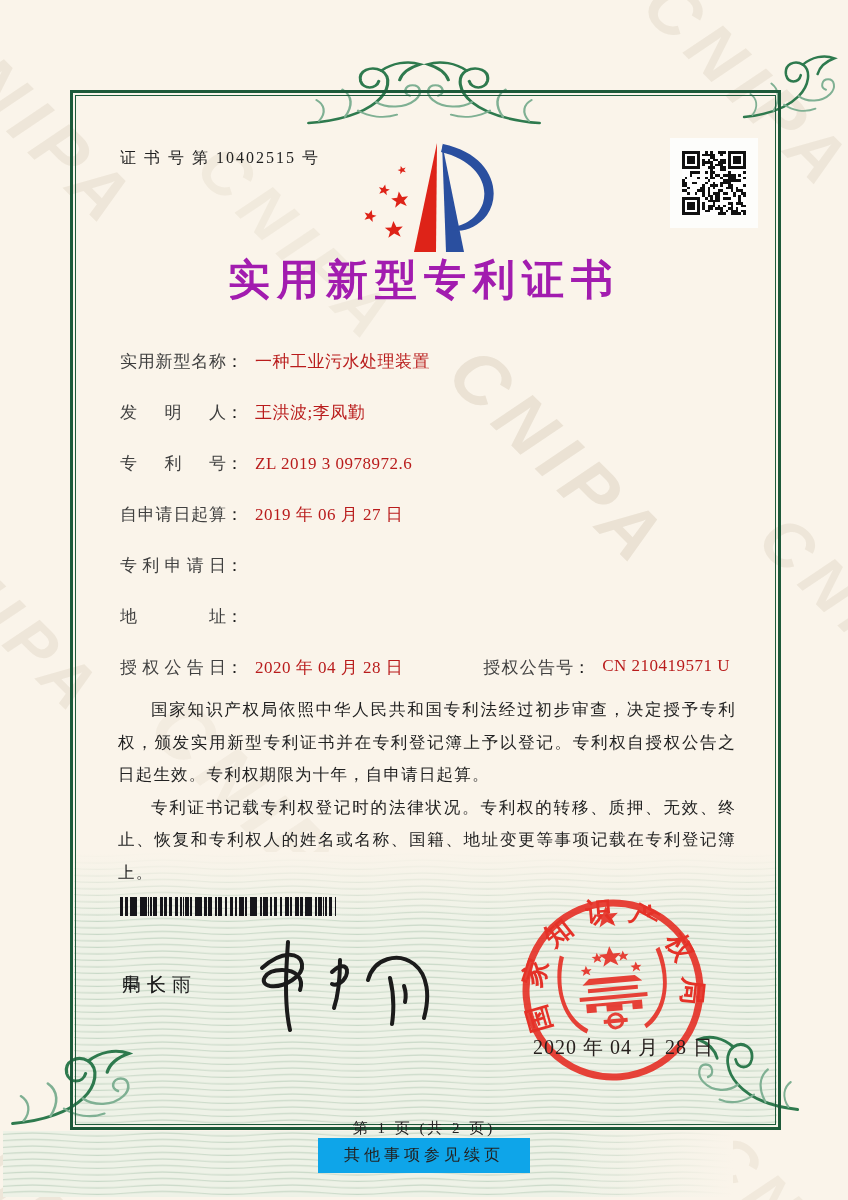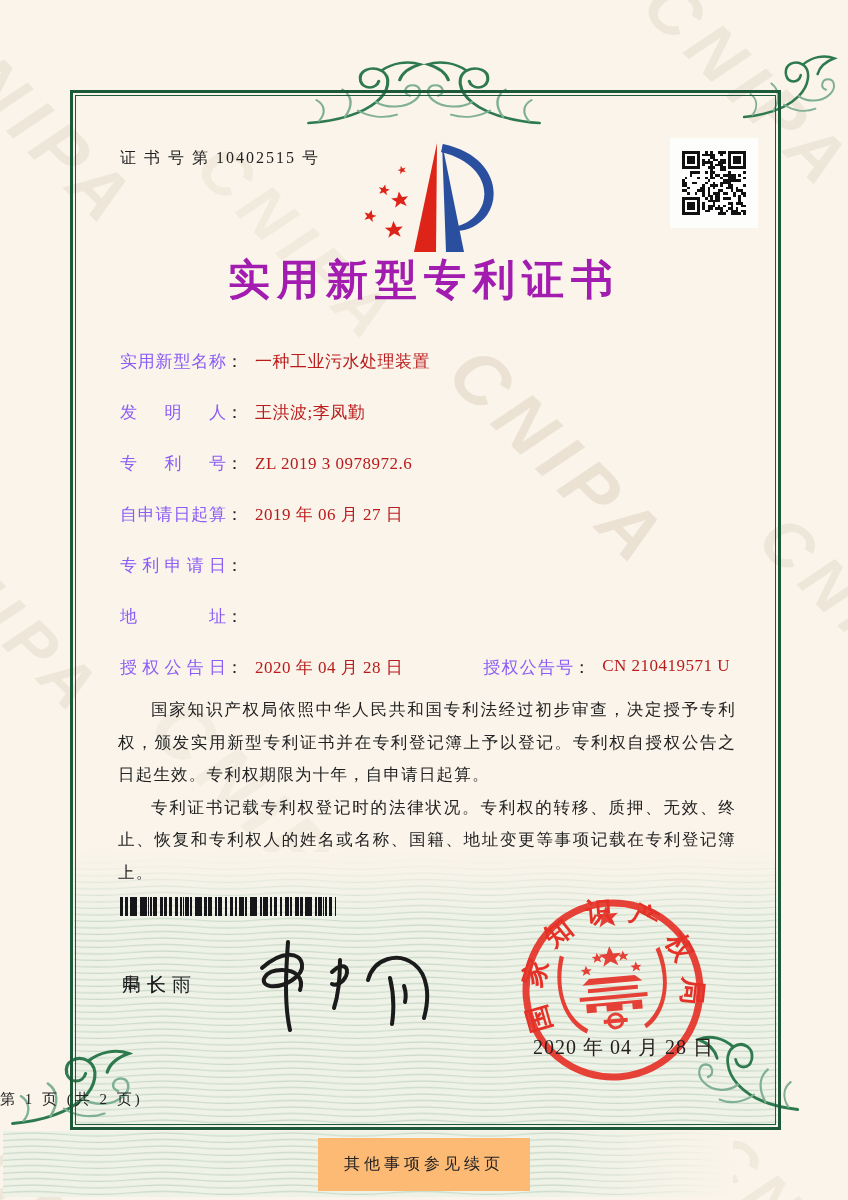--- a/index.html
+++ b/index.html
@@ -44,21 +44,21 @@
   .qr-plate svg{position:absolute; left:12px; top:13px;}
   .title{
     position:absolute; left:0; top:252px; width:100%; text-align:center;
     font-size:42px; font-weight:bold; letter-spacing:7px; color:#a21caf;
   }
   
   .fields{position:absolute; left:120px; top:350px; width:620px;}
   .row{display:flex; align-items:baseline; height:29px; margin-bottom:22px; font-size:17px;}
   .row .lab{
     display:inline-block; width:106px; text-align:justify; text-align-last:justify;
-    letter-spacing:0; color:#8b5cf6;
+    letter-spacing:0; color:#404040;
   }
   .row .colon{margin-right:12px;}
   .row .val{letter-spacing:0.5px; color:#b91c1c;}
   .pair2{margin-left:80px; display:flex; align-items:flex-start;}
   .pair2 .lab{width:90px;}
   
   .bodytext{
     position:absolute; left:118px; top:694px; width:618px;
     font-size:16.5px; line-height:32.5px; letter-spacing:1.2px; color:#222;
     text-align:justify;
@@ -76,26 +76,26 @@
   .officer-name{position:absolute; left:122px; top:972px; font-size:19px; letter-spacing:6px;}
   .signature{position:absolute; left:248px; top:930px;}
   .seal{
     position:absolute; left:518px; top:895px; width:190px; height:190px;
     transform:rotate(-5deg); opacity:0.95;
   }
   .seal-date{
     position:absolute; left:533px; top:1034px; font-size:20px; letter-spacing:1px; color:#27201e;
   }
   .page-info{
-    position:absolute; left:0; top:1090px; width:100%; 
+    position:absolute; left:0; top:1119px; width:100%; text-align:center;
     font-size:15px; letter-spacing:3px; color:#222;
   }
   .cont-note{
     position:absolute; left:50%; top:1138px; transform:translateX(-50%);
-    background:#fdba74; padding:16px 26px; font-size:16px; letter-spacing:4px; color:#222;
+    background:#0ea5e9; padding:7px 26px; font-size:16px; letter-spacing:4px; color:#222;
   }
 </style>
 </head>
 <body>
 
 <div class="page">
 
   <span class="wm wm1">CNIPA</span>
   <span class="wm wm2">CNIPA</span>
   <span class="wm wm3">CNIPA</span>

